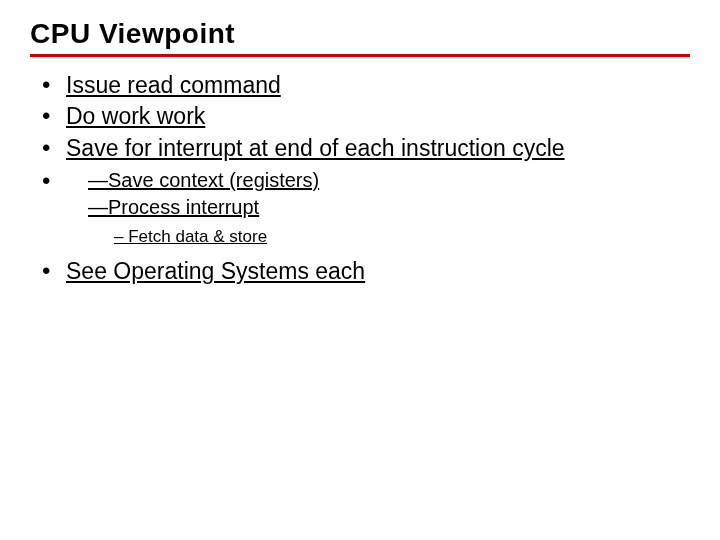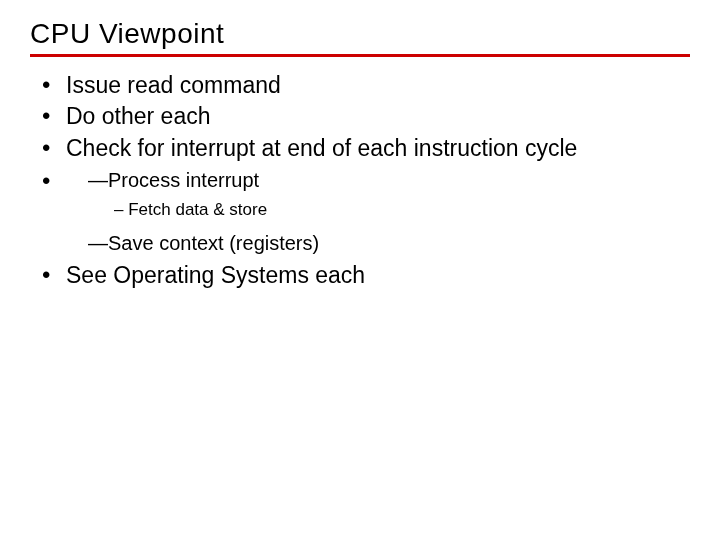--- a/index.html
+++ b/index.html
@@ -10,41 +10,42 @@
     background: #ffffff;
     font-family: Verdana, Geneva, sans-serif;
     color: #000000;
   }
   .slide {
     box-sizing: border-box;
     padding: 18px 30px 0 30px;
   }
   .title {
     font-family: Arial, Helvetica, sans-serif;
-    font-weight: 400;
+    font-weight: 700;
     font-size: 28px;
     letter-spacing: 0.5px;
     margin: 0 0 4px 0;
   }
   .rule {
     border: none;
     border-top: 3px solid #cc0000;
     margin: 0 0 14px 0;
   }
   ul.lvl1 {
     list-style: none;
     margin: 0;
     padding: 0 0 0 8px;
   }
   ul.lvl1 > li {
     position: relative;
     padding-left: 28px;
     font-size: 23px;
     line-height: 1.28;
     margin-bottom: 2px;
+    text-decoration: underline;
   }
   ul.lvl1 > li::before {
     content: "•";
     position: absolute;
     left: 4px;
     top: 0;
     color: #000000;
     font-size: 24px;
     line-height: 1.2;
   }
@@ -75,27 +76,27 @@
 </style>
 </head>
 <body>
 
 <div class="slide">
   <h1 class="title">CPU Viewpoint</h1>
   <hr class="rule">
 
   <ul class="lvl1">
     <li><span>Issue read command</span></li>
-    <li><span>Do other each</span></li>
-    <li><span>Check for interrupt at end of each instruction cycle</span></li>
+    <li><span>Do work work</span></li>
+    <li><span>Save for interrupt at end of each instruction cycle</span></li>
     <li>
       <ul class="lvl2">
+        <li><span class="dash">—</span><span>Save context (registers)</span></li>
         <li><span class="dash">—</span><span>Process interrupt</span>
           <ul class="lvl3">
             <li><span class="dash3">– </span><span>Fetch data &amp; store</span></li>
           </ul>
         </li>
-        <li><span class="dash">—</span><span>Save context (registers)</span></li>
       </ul>
     </li>
     <li><span>See Operating Systems each</span></li>
   </ul>
 </div>
 
 </body></html>

